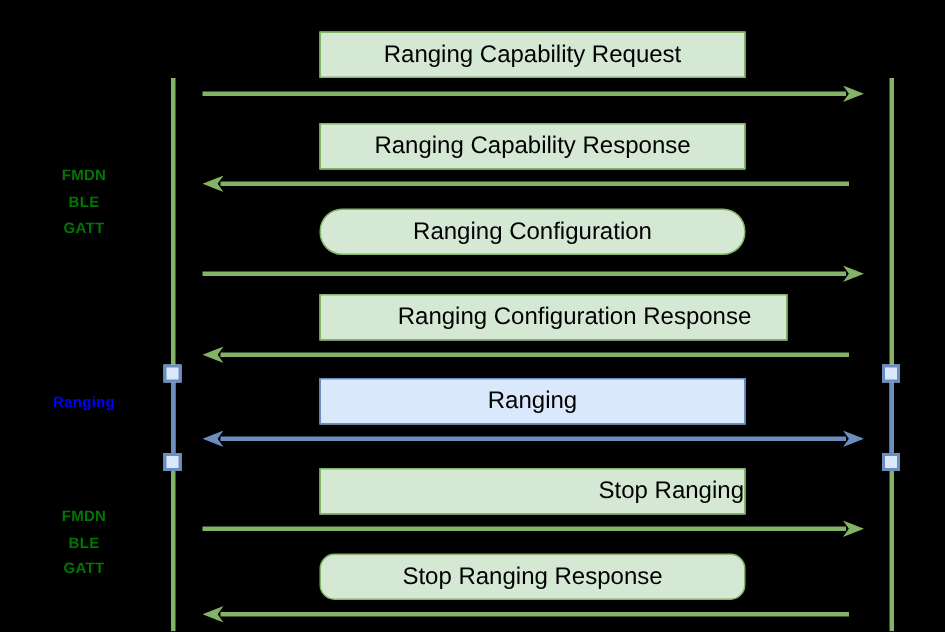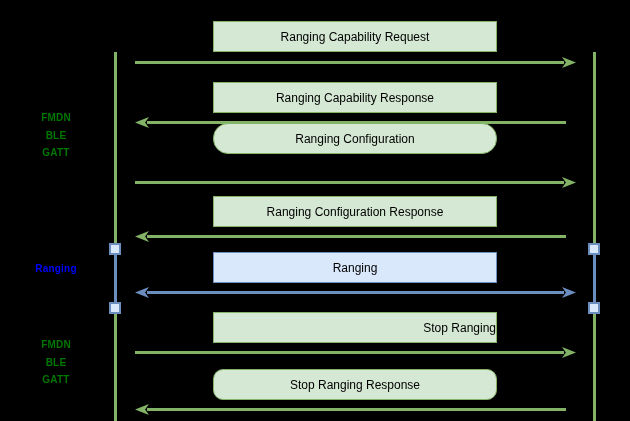--- a/index.html
+++ b/index.html
@@ -67,30 +67,30 @@
   
   .msg-box {
     position: absolute;
     left: 213px;
     width: 282px;
     height: 29px;
     border: 1px solid;
     display: flex;
     align-items: center;
     justify-content: center;
-    font-size: 12px;
+    font-size: 16px;
     color: #000000;
     z-index: 4;
   }
   .msg-box.green { background: #d5e8d4; border-color: #82b366; }
   .msg-box.blue  { background: #dae8fc; border-color: #6c8ebf; }
   .m0 { top: 21px; }
   .m1 { top: 82px; }
-  .m2 { top: 123px; border-radius: 15px; }
-  .m3 { top: 196px; }
+  .m2 { top: 139px; border-radius: 15px; }
+  .m3 { top: 196px; padding-left: 28px; }
   .m4 { top: 252px; }
   .m5 { top: 312px; justify-content: flex-end; }
   .m6 { top: 369px; border-radius: 10px; }
 
   
   .arrow {
     position: absolute;
     left: 135px;
     width: 441px;
     height: 11px;

